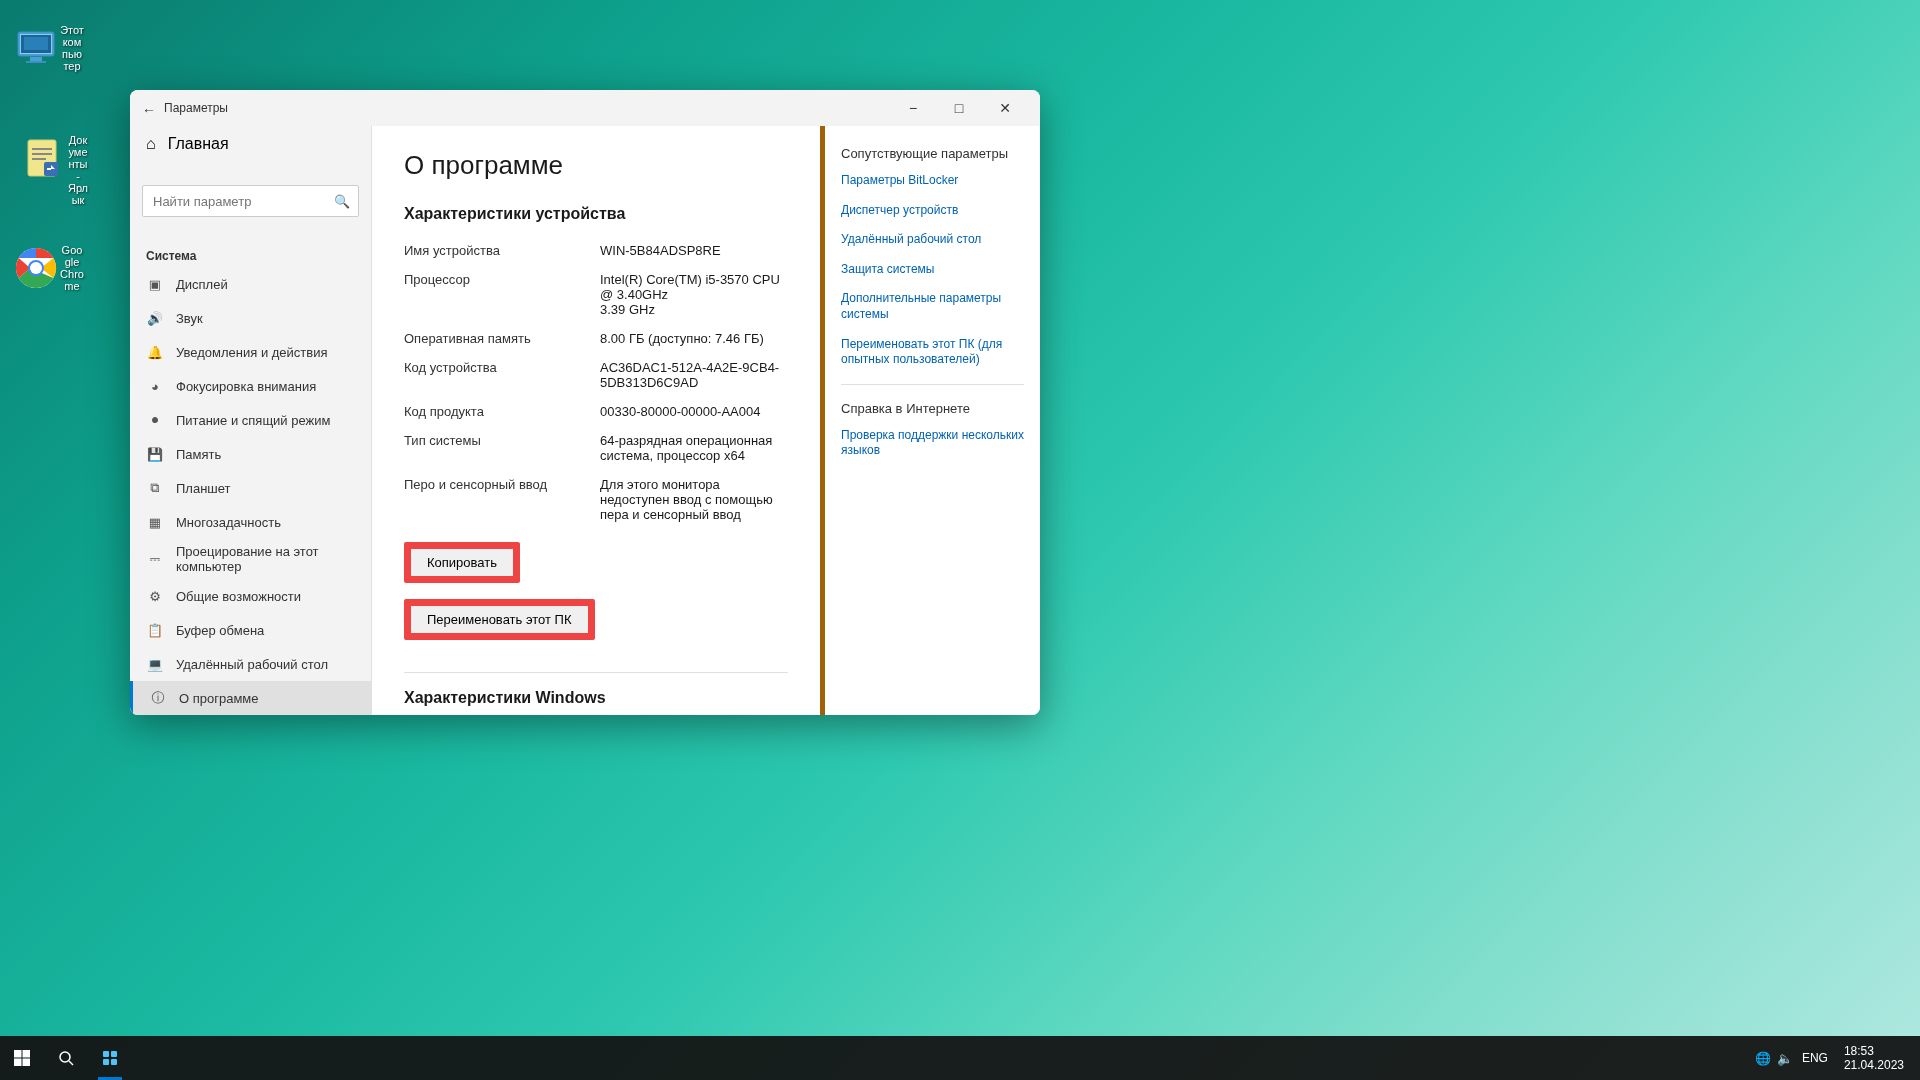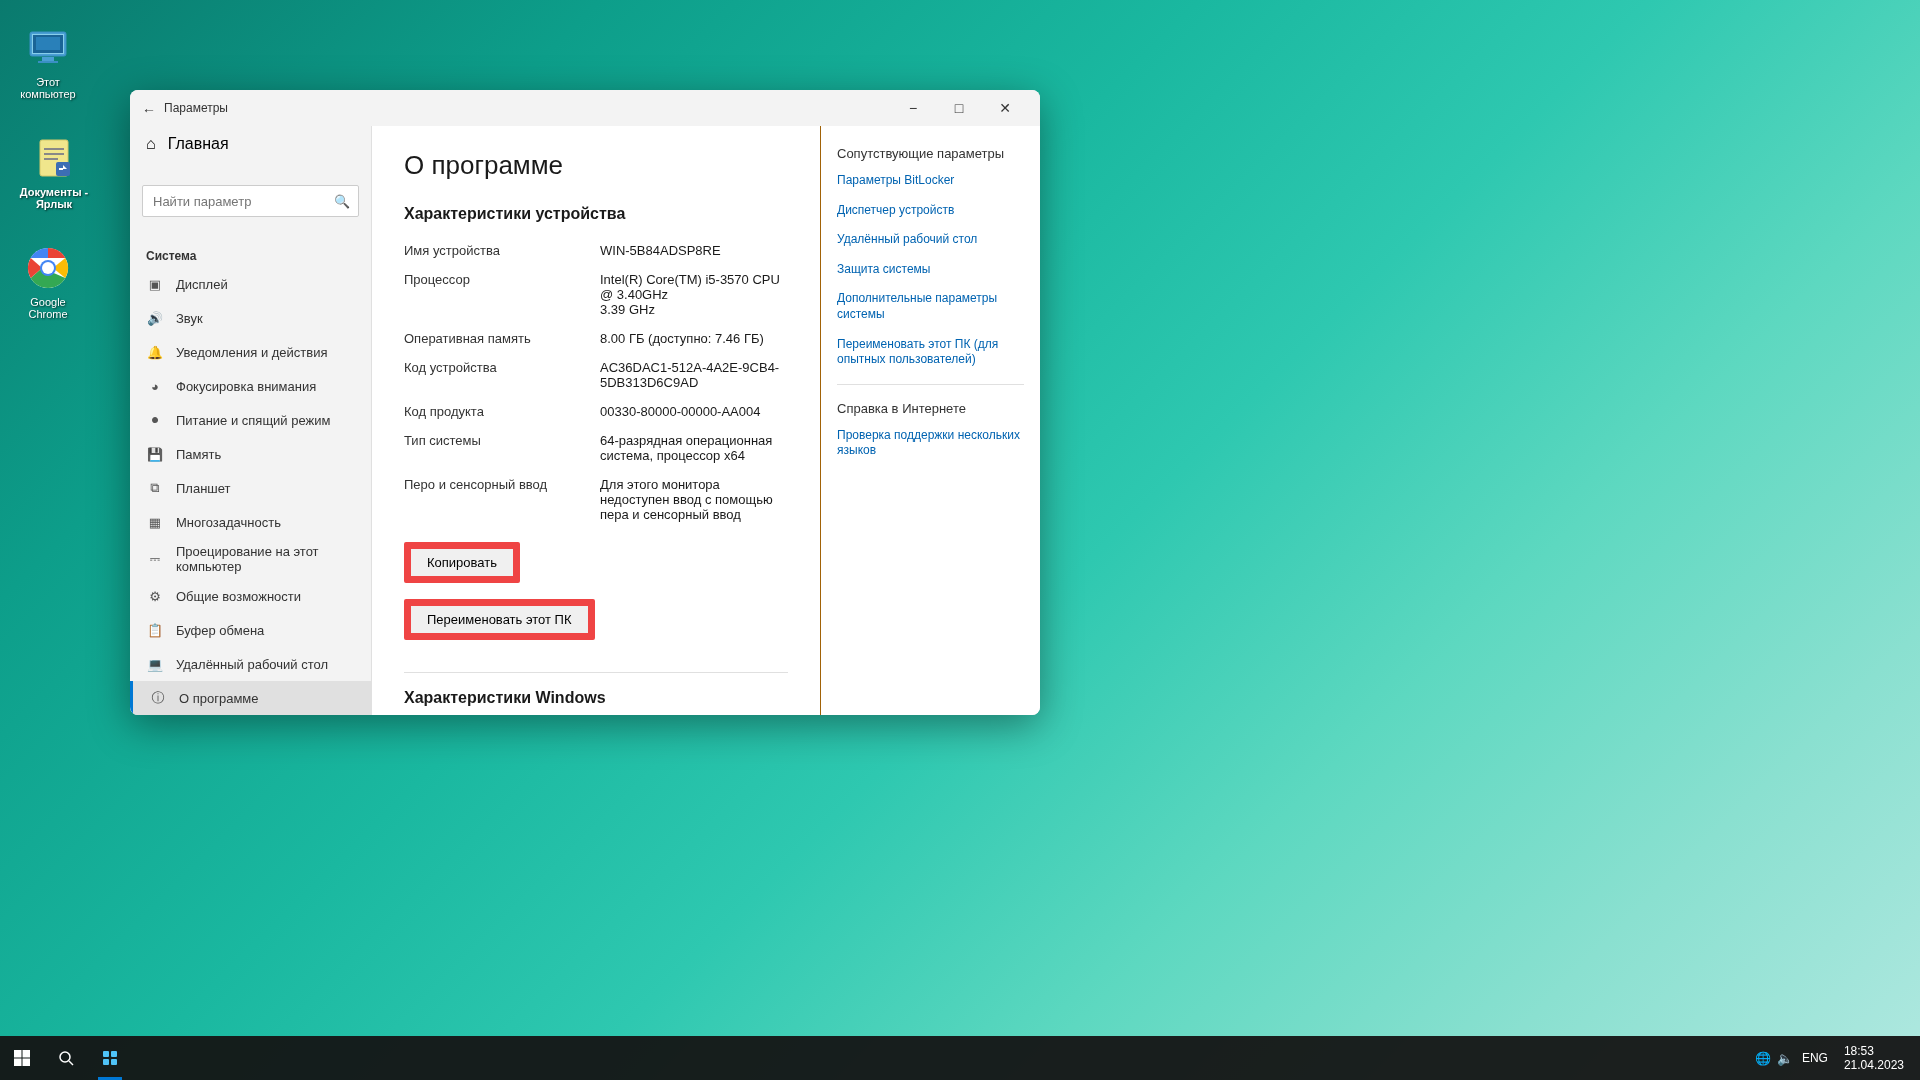--- a/index.html
+++ b/index.html
@@ -15,22 +15,22 @@
     
     .desktop {
       width: 100%;
       height: 100%;
       position: relative;
     }
 
     
     .desktop-icon {
       display: flex;
-      flex-direction: column;
-      align-items: center;
+      flex-direction: row;
+      align-items: flex-start;
       width: 80px;
       cursor: pointer;
       padding: 4px;
       border-radius: 4px;
       position: absolute;
     }
     .desktop-icon .icon-img {
       width: 48px;
       height: 48px;
       margin-bottom: 4px;
@@ -272,21 +272,21 @@
       border-top: 1px solid #e0e0e0;
       margin: 16px 0;
     }
 
     
     .right-panel {
       width: 220px;
       background: white;
       flex-shrink: 0;
       padding: 20px 16px;
-      border-left: 1px solid #a16207;
+      border-left: 5px solid #a16207;
       overflow-y: auto;
     }
     .right-section-title {
       font-size: 13px;
       color: #333;
       margin-bottom: 12px;
     }
     .right-link {
       display: block;
       font-size: 12px;
@@ -315,21 +315,21 @@
         <rect x="18" y="33" width="12" height="4" fill="#4a9fd4"></rect>
         <rect x="14" y="37" width="20" height="2" fill="#3a8fc4"></rect>
 
         <rect x="9" y="11" width="30" height="18" fill="#1a6496"></rect>
         <rect x="12" y="13" width="24" height="13" fill="#2980b9"></rect>
       </svg>
     </div>
     <div class="icon-label">Этот компьютер</div>
   </div>
 
-  <div class="desktop-icon" style="top:130px;left:14px;font-weight:bold;">
+  <div class="desktop-icon" style="top:130px;left:14px;">
     <div class="icon-img">
       <svg width="48" height="48" viewBox="0 0 48 48">
         <rect x="10" y="6" width="28" height="36" rx="2" fill="#f0e68c" stroke="#d4c86a" stroke-width="1"></rect>
         <rect x="14" y="14" width="20" height="2" fill="#888"></rect>
         <rect x="14" y="19" width="20" height="2" fill="#888"></rect>
         <rect x="14" y="24" width="14" height="2" fill="#888"></rect>
 
         <rect x="26" y="28" width="14" height="14" rx="2" fill="#3c6eb4"></rect>
         <polygon points="33,31 37,35 33,35" fill="white"></polygon>
         <rect x="29" y="34" width="4" height="2" fill="white"></rect>

